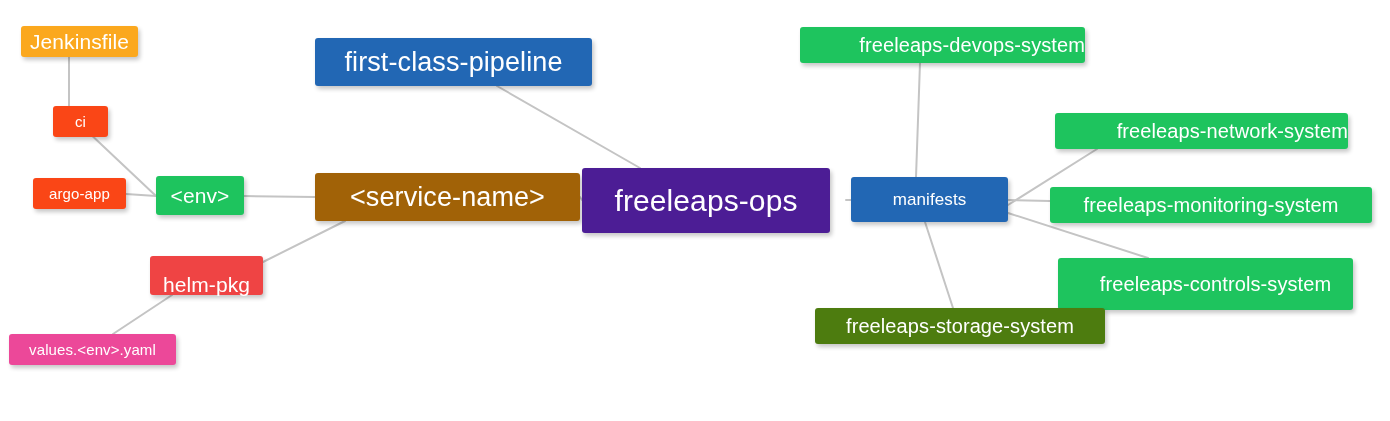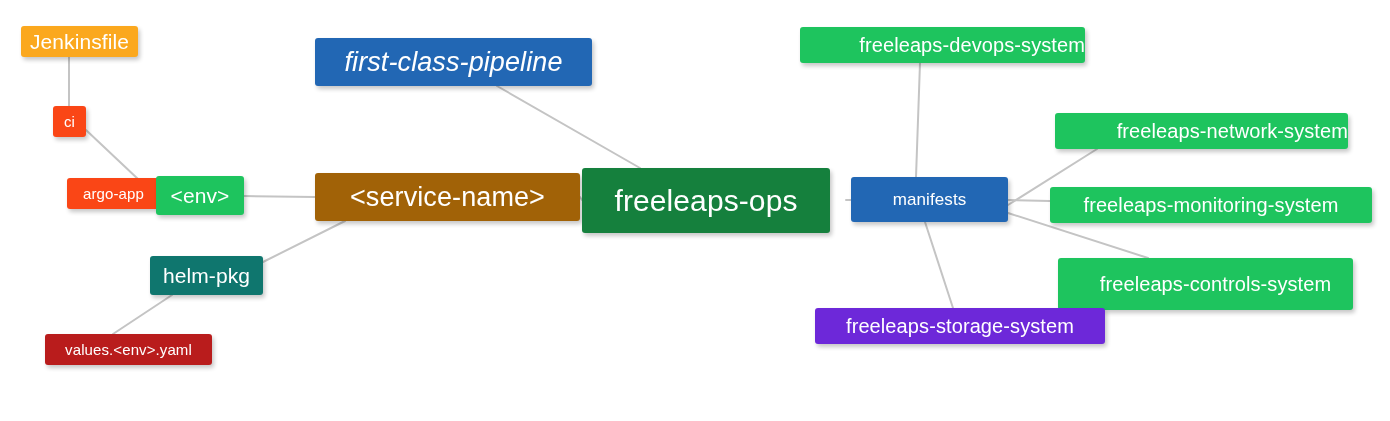--- a/index.html
+++ b/index.html
@@ -56,56 +56,56 @@
       <line x1="916" y1="177" x2="920" y2="63" stroke="#c4c4c4" stroke-width="2" stroke-linecap="round"></line>
       <line x1="1008" y1="205" x2="1097" y2="149" stroke="#c4c4c4" stroke-width="2" stroke-linecap="round"></line>
       <line x1="1008" y1="200" x2="1050" y2="201" stroke="#c4c4c4" stroke-width="2" stroke-linecap="round"></line>
       <line x1="1008" y1="213" x2="1148" y2="258" stroke="#c4c4c4" stroke-width="2" stroke-linecap="round"></line>
       <line x1="925" y1="222" x2="953" y2="308" stroke="#c4c4c4" stroke-width="2" stroke-linecap="round"></line>
     </svg>
   <div id="nodes">
       <div class="node" style="left: 21px; top: 26px; width: 117px; height: 31px; background: rgb(251, 168, 30); font-size: 21px; color: rgb(255, 255, 255);">
         <span>Jenkinsfile</span>
       </div>
-      <div class="node" style="left: 53px; top: 106px; width: 33px; height: 31px; background: rgb(250, 70, 22); font-size: 15px; color: rgb(255, 255, 255);">
+      <div class="node" style="left: 53px; top: 106px; width: 55px; height: 31px; background: rgb(250, 70, 22); font-size: 15px; color: rgb(255, 255, 255);">
         <span>ci</span>
       </div>
-      <div class="node" style="left: 33px; top: 178px; width: 93px; height: 31px; background: rgb(250, 70, 22); font-size: 15px; color: rgb(255, 255, 255); margin-left: 34px;">
+      <div class="node" style="left: 33px; top: 178px; width: 93px; height: 31px; background: rgb(250, 70, 22); font-size: 15px; color: rgb(255, 255, 255);">
         <span>argo-app</span>
       </div>
       <div class="node" style="left: 156px; top: 176px; width: 88px; height: 39px; background: rgb(30, 196, 94); font-size: 21px; color: rgb(255, 255, 255);">
         <span>&lt;env&gt;</span>
       </div>
-      <div class="node" style="left: 150px; top: 256px; width: 113px; height: 39px; background: #0f766e; font-size: 21px; color: rgb(255, 255, 255);">
+      <div class="node" style="left: 150px; top: 256px; width: 113px; height: 39px; background: #ef4444; font-size: 21px; color: rgb(255, 255, 255); align-items: flex-end;">
         <span>helm-pkg</span>
       </div>
-      <div class="node" style="left: 9px; top: 334px; width: 167px; height: 31px; background: #b91c1c; font-size: 15px; color: rgb(255, 255, 255); margin-left: 36px;">
+      <div class="node" style="left: 9px; top: 334px; width: 167px; height: 31px; background: #ec4899; font-size: 15px; color: rgb(255, 255, 255);">
         <span>values.&lt;env&gt;.yaml</span>
       </div>
-      <div class="node" style="left: 315px; top: 38px; width: 277px; height: 48px; background: rgb(34, 103, 180); font-size: 27px; color: rgb(255, 255, 255); font-style: italic;">
+      <div class="node" style="left: 315px; top: 38px; width: 277px; height: 48px; background: rgb(34, 103, 180); font-size: 27px; color: rgb(255, 255, 255);">
         <span>first-class-pipeline</span>
       </div>
       <div class="node" style="left: 315px; top: 173px; width: 265px; height: 48px; background: #a16207; font-size: 27px; color: rgb(255, 255, 255);">
         <span>&lt;service-name&gt;</span>
       </div>
-      <div class="node" style="left: 582px; top: 168px; width: 248px; height: 65px; background: #15803d; font-size: 30px; color: rgb(255, 255, 255);">
+      <div class="node" style="left: 582px; top: 168px; width: 248px; height: 65px; background: #4c1d95; font-size: 30px; color: rgb(255, 255, 255);">
         <span>freeleaps-ops</span>
       </div>
       <div class="node" style="left: 851px; top: 177px; width: 157px; height: 45px; background: rgb(34, 103, 180); font-size: 17px; color: rgb(255, 255, 255);">
         <span>manifests</span>
       </div>
       <div class="node" style="left: 800px; top: 27px; width: 285px; height: 36px; background: rgb(30, 196, 94); font-size: 20px; color: rgb(255, 255, 255); justify-content: flex-end;">
         <span>freeleaps-devops-system</span>
       </div>
       <div class="node" style="left: 1055px; top: 113px; width: 293px; height: 36px; background: rgb(30, 196, 94); font-size: 20px; color: rgb(255, 255, 255); justify-content: flex-end;">
         <span>freeleaps-network-system</span>
       </div>
       <div class="node" style="left: 1050px; top: 187px; width: 322px; height: 36px; background: rgb(30, 196, 94); font-size: 20px; color: rgb(255, 255, 255);">
         <span>freeleaps-monitoring-system</span>
       </div>
       <div class="node" style="left: 1058px; top: 258px; width: 295px; height: 52px; background: rgb(30, 196, 94); font-size: 20px; color: rgb(255, 255, 255); padding-left: 20px;">
         <span>freeleaps-controls-system</span>
       </div>
-      <div class="node" style="left: 815px; top: 308px; width: 290px; height: 36px; background: #6d28d9; font-size: 20px; color: rgb(255, 255, 255);">
+      <div class="node" style="left: 815px; top: 308px; width: 290px; height: 36px; background: #4d7c0f; font-size: 20px; color: rgb(255, 255, 255);">
         <span>freeleaps-storage-system</span>
       </div>
     </div>
 </div>
 
 </body></html>

